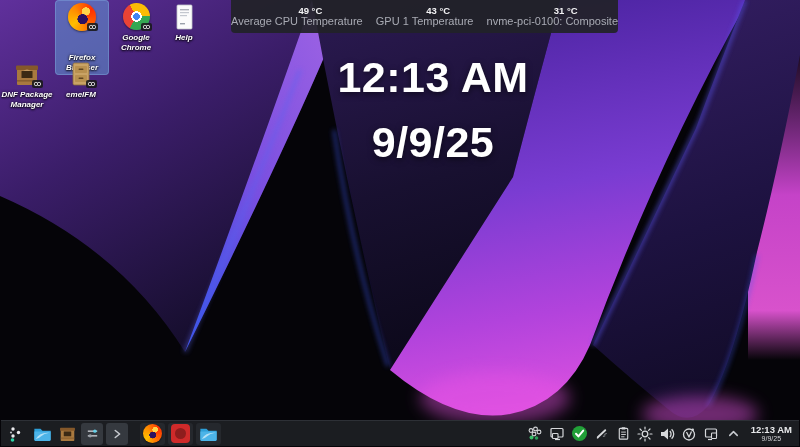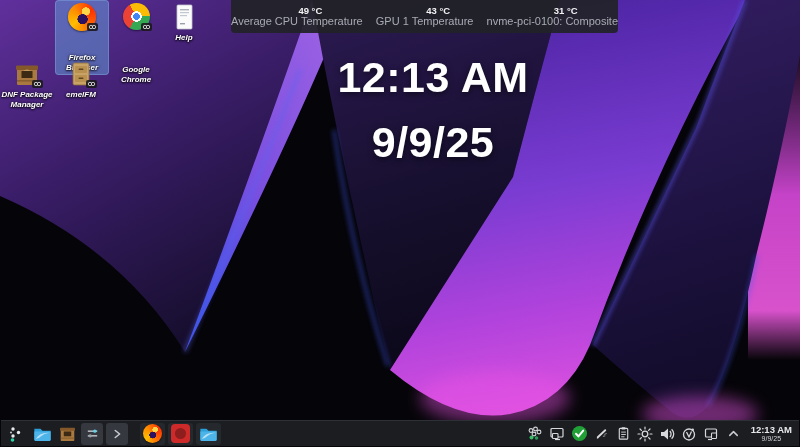--- a/index.html
+++ b/index.html
@@ -182,21 +182,21 @@
       <span class="emblem">
         <svg width="9" height="6" viewBox="0 0 9 6">
             <circle cx="3" cy="3" r="1.7" fill="none" stroke="#d8d8d8" stroke-width="0.9"></circle>
             <circle cx="6" cy="3" r="1.7" fill="none" stroke="#d8d8d8" stroke-width="0.9"></circle>
           </svg>
       </span>
     </div>
     <div class="icon-label">Firefox Browser</div>
   </div>
 
-  <div class="icon-cell" style="left:109px;top:0;gap:32px;">
+  <div class="icon-cell" style="left:109px;top:0;">
     <div class="icon-box">
       <div class="chrome-icon"></div>
       <span class="emblem">
         <svg width="9" height="6" viewBox="0 0 9 6">
             <circle cx="3" cy="3" r="1.7" fill="none" stroke="#d8d8d8" stroke-width="0.9"></circle>
             <circle cx="6" cy="3" r="1.7" fill="none" stroke="#d8d8d8" stroke-width="0.9"></circle>
           </svg>
       </span>
     </div>
     <div class="icon-label">Google Chrome</div>

